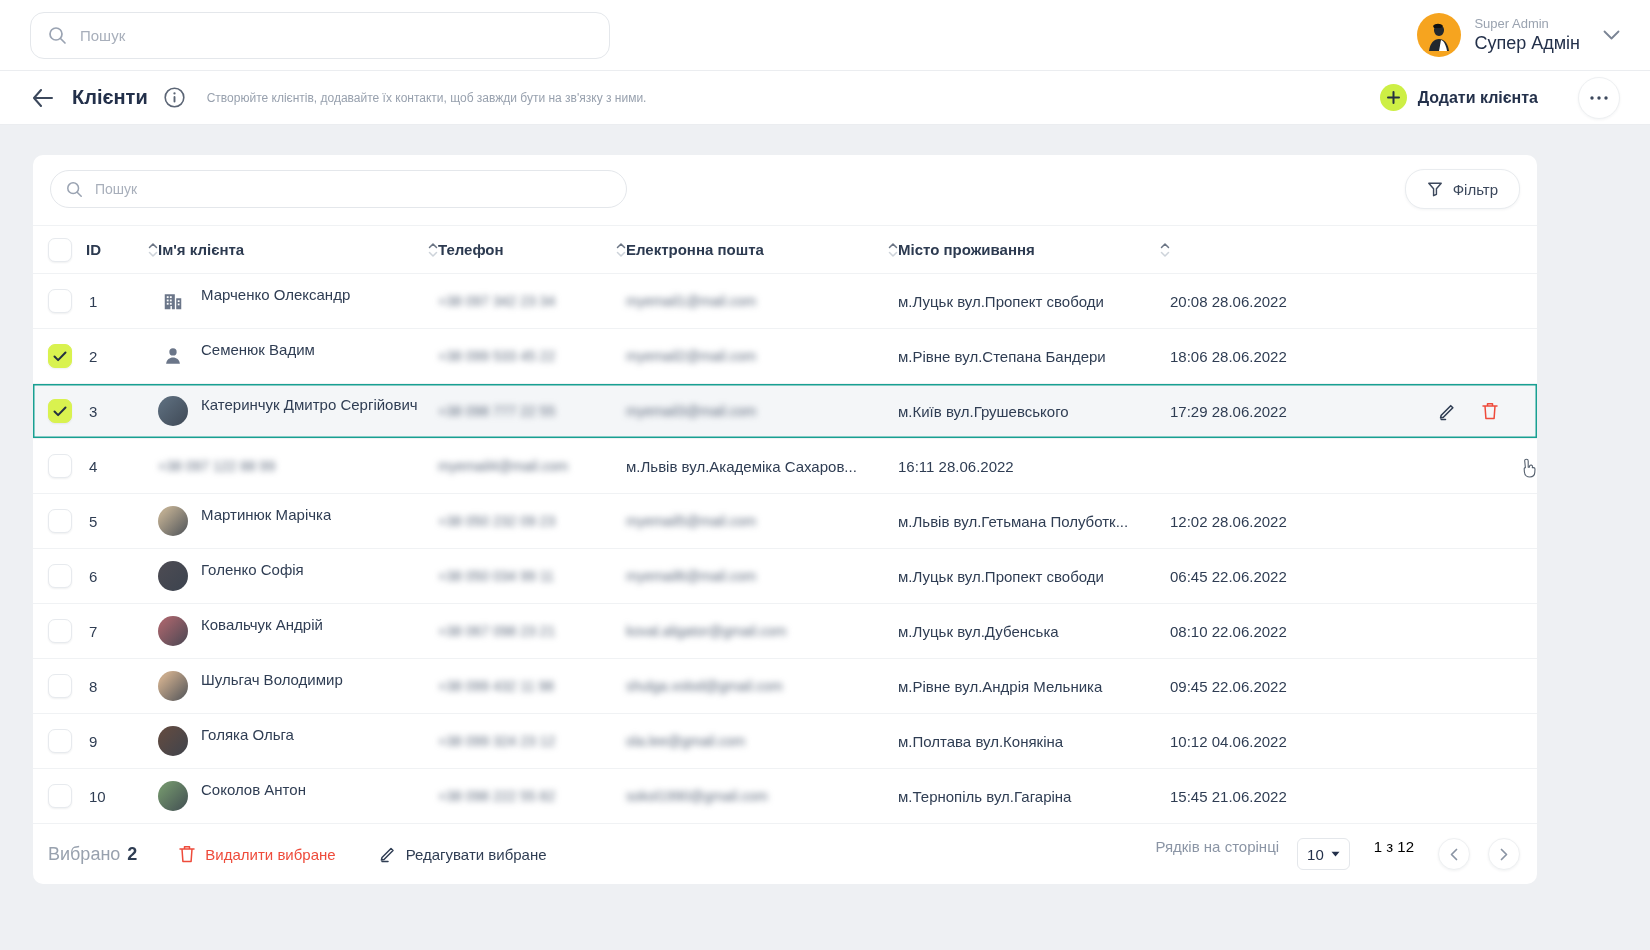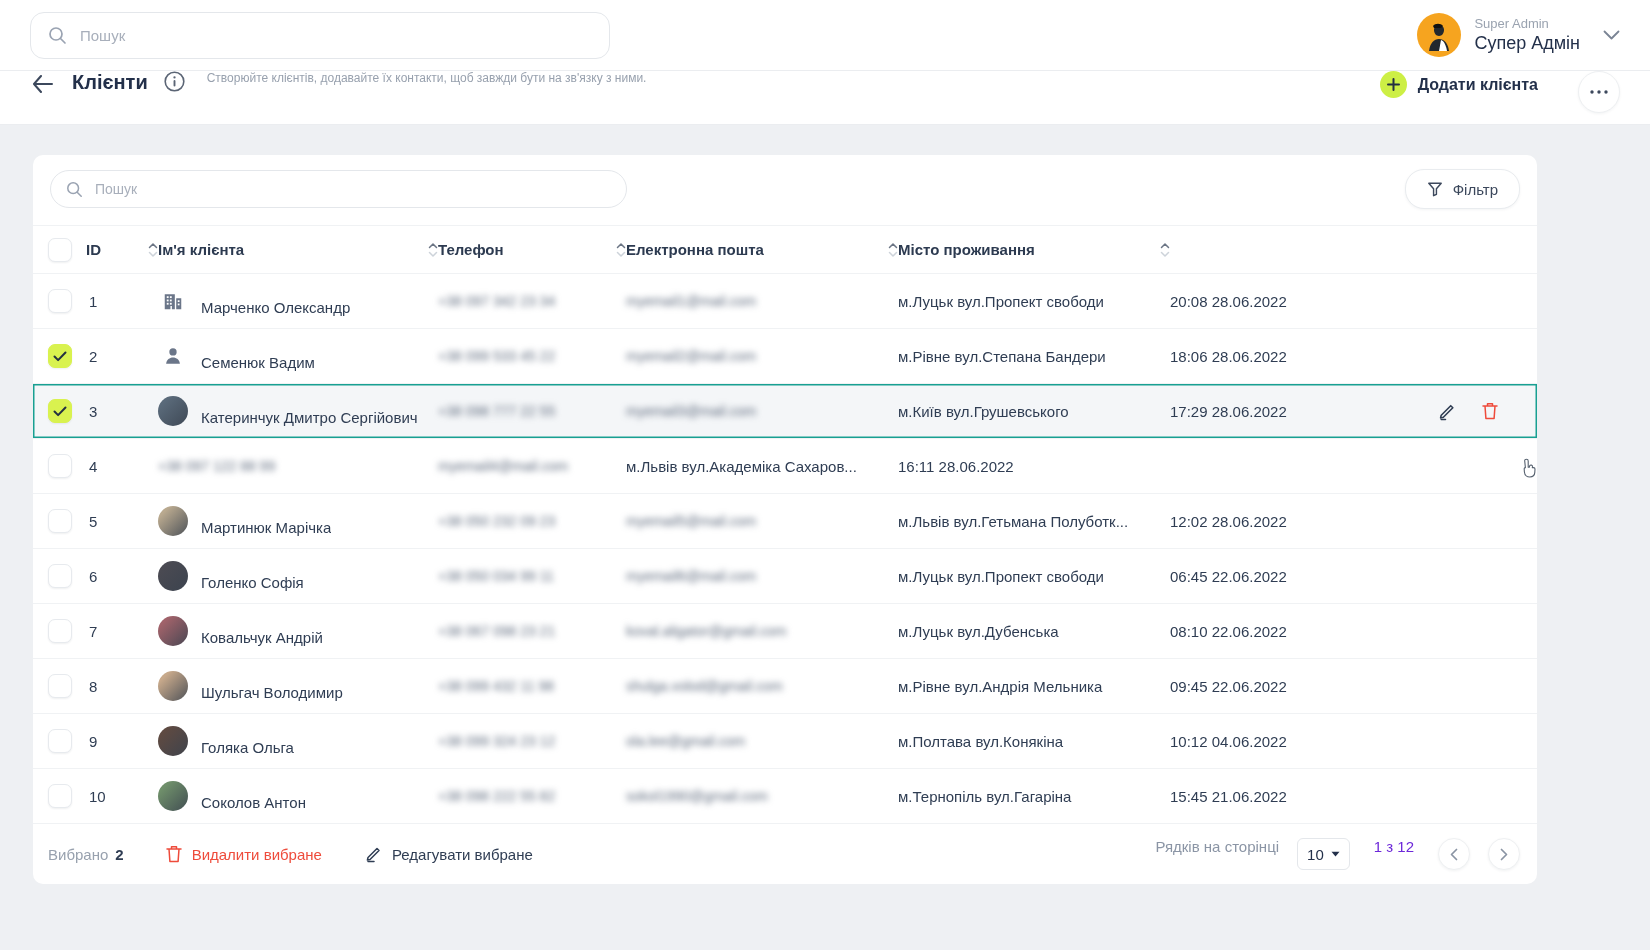--- a/index.html
+++ b/index.html
@@ -32,21 +32,21 @@
     overflow:hidden;position:relative;flex:0 0 auto;
   }
   .profile-meta{text-align:left;line-height:1.25}
   .profile-role{font-size:13px;color:#9aa3b0}
   .profile-name{font-size:18px;color:#23304a}
   .profile-caret{margin-left:10px}
 
   
   .page-header{
     height:54px;background:#fff;border-bottom:1px solid #ebedf0;
-    display:flex;align-items:flex-start;padding:0 30px;box-sizing:border-box;gap:14px;
+    display:flex;align-items:center;padding:0 30px;box-sizing:border-box;gap:14px;
   }
   .back-btn{width:26px;height:26px;display:flex;align-items:center;justify-content:center;cursor:pointer}
   .page-title{font-size:20px;font-weight:bold;color:#23304a;margin:0 2px}
   .info-icon{width:21px;height:21px}
   .page-desc{font-size:12px;color:#98a1ae;margin-left:8px}
   .ph-spacer{flex:1}
   .add-btn{display:flex;align-items:center;gap:11px;cursor:pointer}
   .add-plus{
     width:27px;height:27px;border-radius:50%;background:#cdef45;
     display:flex;align-items:center;justify-content:center;
@@ -98,52 +98,52 @@
   .checkbox{
     width:24px;height:24px;border-radius:7px;background:#fff;
     border:1px solid #e7eaee;box-shadow:0 1px 2px rgba(27,38,63,.07);
     box-sizing:border-box;cursor:pointer;
     display:flex;align-items:center;justify-content:center;
   }
   .checkbox svg{display:none}
   .checkbox.checked{background:#d9f24f;border-color:#d9f24f}
   .checkbox.checked svg{display:block}
   .cell-id{padding-left:3px}
-  .cell-name{display:flex;align-items:flex-end;gap:13px;overflow:hidden}
+  .cell-name{display:flex;align-items:flex-start;gap:13px;overflow:hidden}
   .avatar-sm{
     width:30px;height:30px;border-radius:50%;flex:0 0 auto;
     display:flex;align-items:center;justify-content:center;
   }
   .avatar-sm.glyph{border-radius:0;background:transparent}
   .name-text{white-space:nowrap;overflow:hidden;text-overflow:ellipsis}
   .blurred{filter:blur(3px);color:#5f6b7e;font-size:14px;white-space:nowrap}
   .cell-city,.cell-activity{white-space:nowrap;overflow:hidden;text-overflow:ellipsis}
   .row-actions{display:none;align-items:center;justify-content:flex-end;gap:26px;padding-right:24px}
   .row.selected .row-actions{display:flex}
   .icon-btn{cursor:pointer;display:flex;align-items:center;justify-content:center}
 
   
   .tfoot{
     height:60px;display:flex;align-items:center;justify-content:space-between;
     padding:0 17px 0 15px;box-sizing:border-box;
   }
   .tfoot-left{display:flex;align-items:center;gap:42px}
-  .sel-group{display:flex;align-items:center;gap:7px;font-size:15px}
+  .sel-group{display:flex;align-items:center;gap:7px;font-size:18px}
   .sel-label{color:#98a1ae}
   .sel-count{font-weight:bold;color:#2f3d53}
   .bulk-btn{display:flex;align-items:center;gap:10px;font-size:15px;cursor:pointer}
   .bulk-btn.danger{color:#ee4b3b}
   .tfoot-right{display:flex;gap:18px}
   .rpp-label{font-size:15px;color:#8b95a5}
   .rpp-select{
     height:30px;min-width:30px;border:1px solid #e4e7eb;border-radius:6px;
     display:flex;align-items:center;gap:7px;padding:0 9px;cursor:pointer;
     font-size:15px;color:#23304a;background:#fff;
   }
-  .page-info{font-size:15px;color:#6d28d9;margin:0 6px}
+  .page-info{font-size:15px;color:#000000;margin:0 6px}
   .nav-btn{
     width:30px;height:30px;border-radius:50%;background:#fff;
     border:1px solid #eef0f2;box-shadow:0 1px 3px rgba(20,30,50,.06);
     display:flex;align-items:center;justify-content:center;cursor:pointer;
   }
   .cursor{position:absolute;left:1521px;top:458px;z-index:20;pointer-events:none}
 </style>
 </head>
 <body>
 

